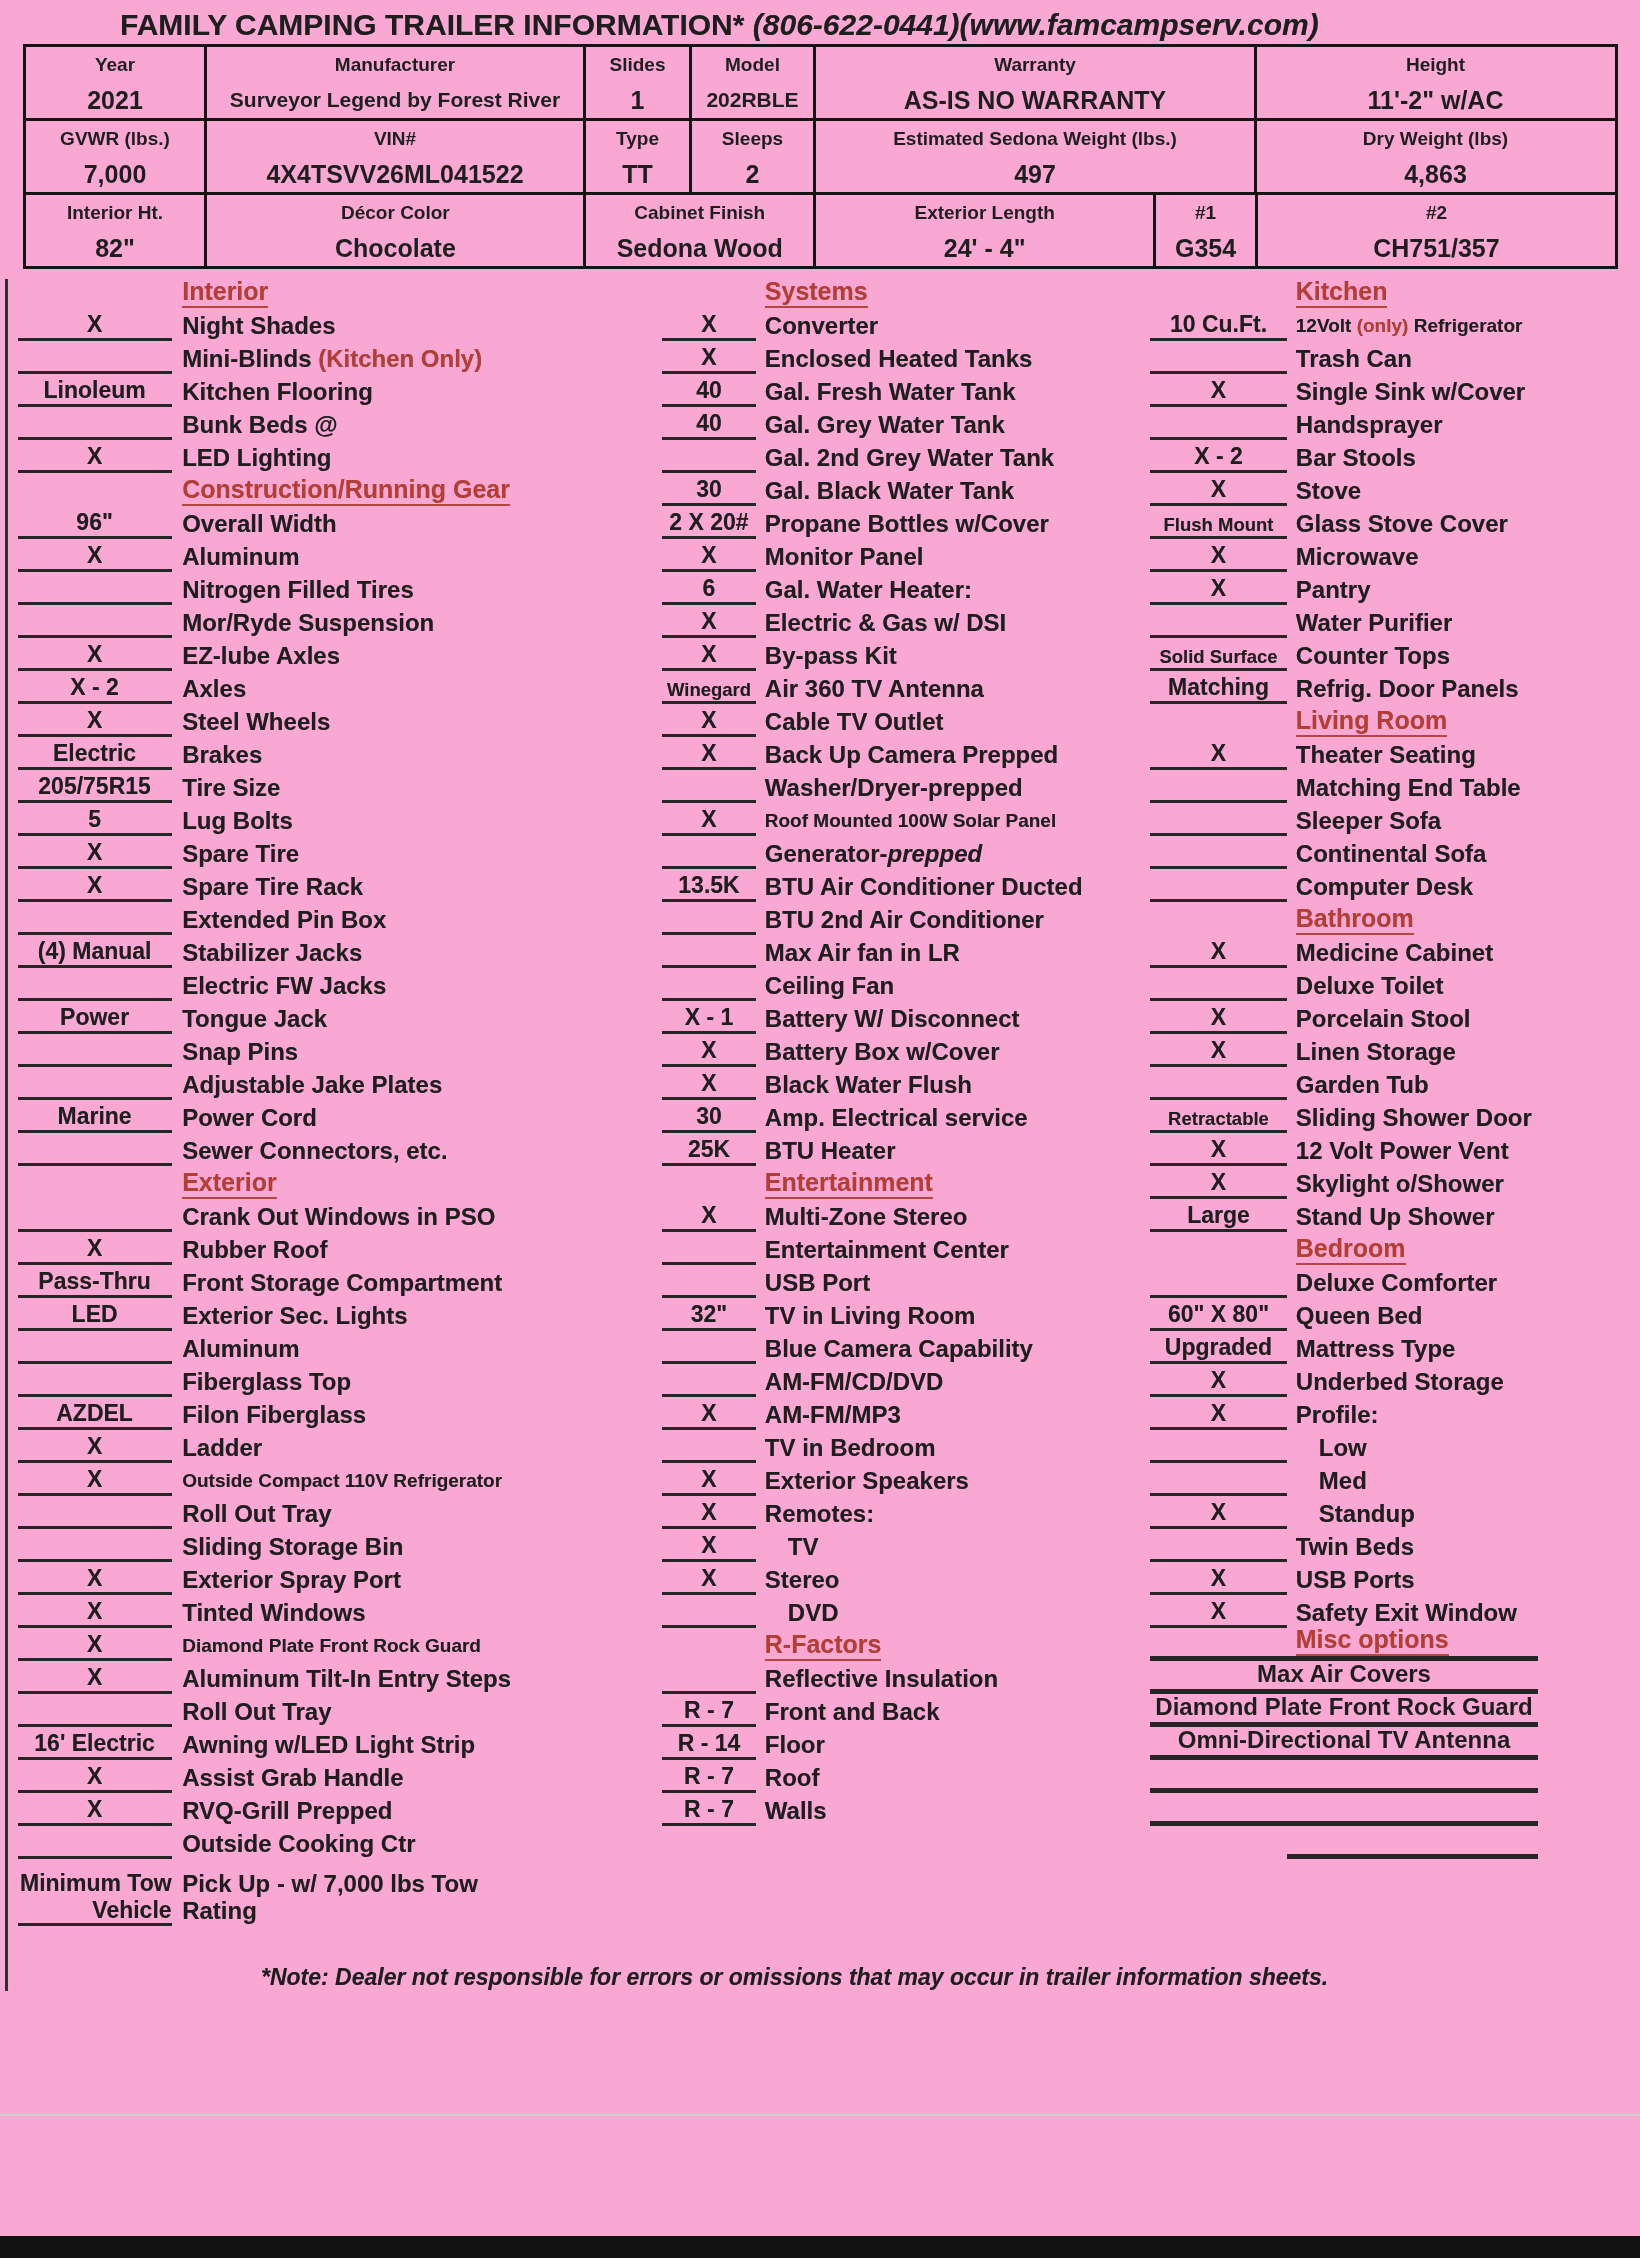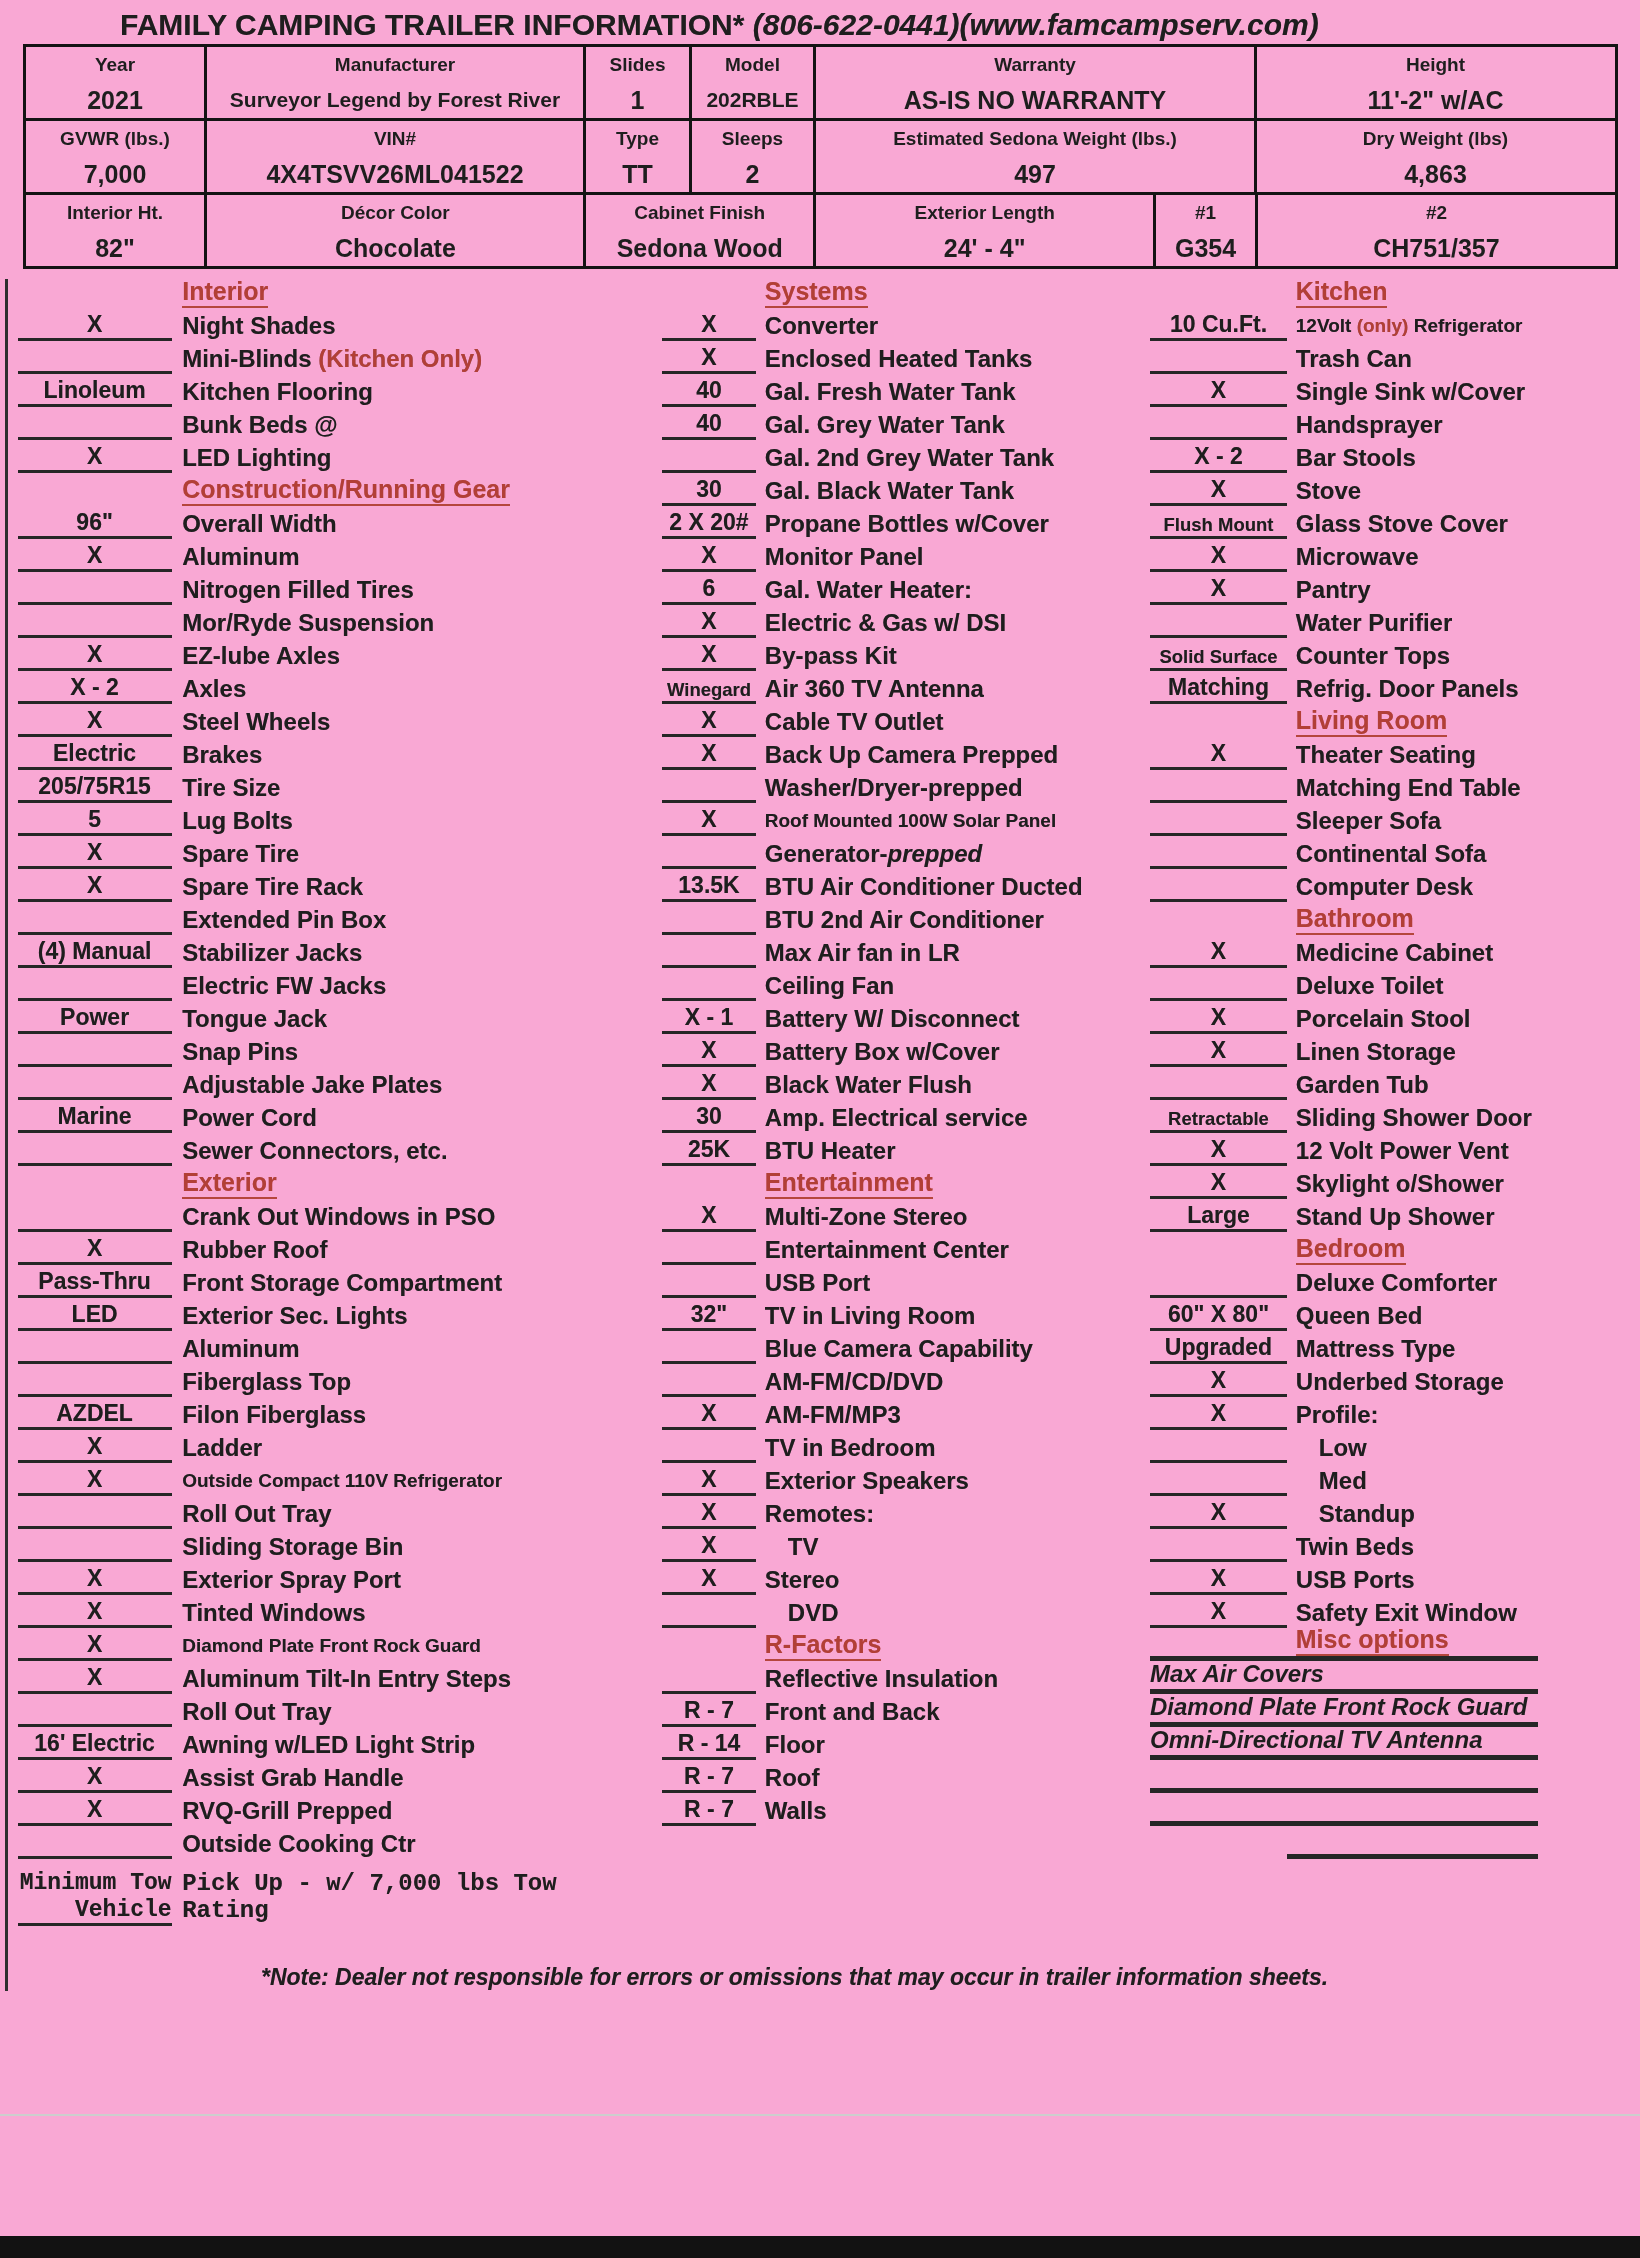--- a/index.html
+++ b/index.html
@@ -59,28 +59,28 @@
   .lab .ital{font-style:italic;}
   
   .row.h{padding-left:calc(var(--vw) + var(--ls)); align-items:flex-end;}
   .row.h .ht{
     color:#b23f36; font-size:25px; line-height:28px;
     border-bottom:2.6px solid #b5463c; padding-bottom:0.9px; white-space:nowrap;
     text-shadow:0 0 0.4px rgba(150,40,35,.4);
   }
   .row.h.hl{border-bottom:5.3px solid #262626;}
   
-  .row.w{border-bottom:5.3px solid #262626; justify-content:flex-start;font-style:italic;}
+  .row.w{border-bottom:5.3px solid #262626; justify-content:center;}
   .row.w .wt{font-size:24px; line-height:27px; padding-bottom:1.8px; white-space:nowrap;}
   .row.ws::after{
     content:""; position:absolute; left:var(--vw); right:0; bottom:0;
     border-bottom:5.3px solid #262626;
   }
   
-  .row.mt{height:67px;font-family:Liberation Mono, monospace;}
+  .row.mt{height:67px;}
   .row.mt .val{flex-direction:column; justify-content:flex-end; line-height:26.5px;}
   .row.mt .lab{display:flex; flex-direction:column; align-items:flex-start; width:300px;}
   
   .note{
     position:absolute; left:261px; top:1964px;
     font-size:23px; font-style:italic; white-space:nowrap;
     text-shadow:0 0 0.4px rgba(20,20,20,.4);
   }
   
   .edge-line{position:absolute; left:5.3px; top:279px; width:2.6px; height:1712px; background:#2e2e2e;}

